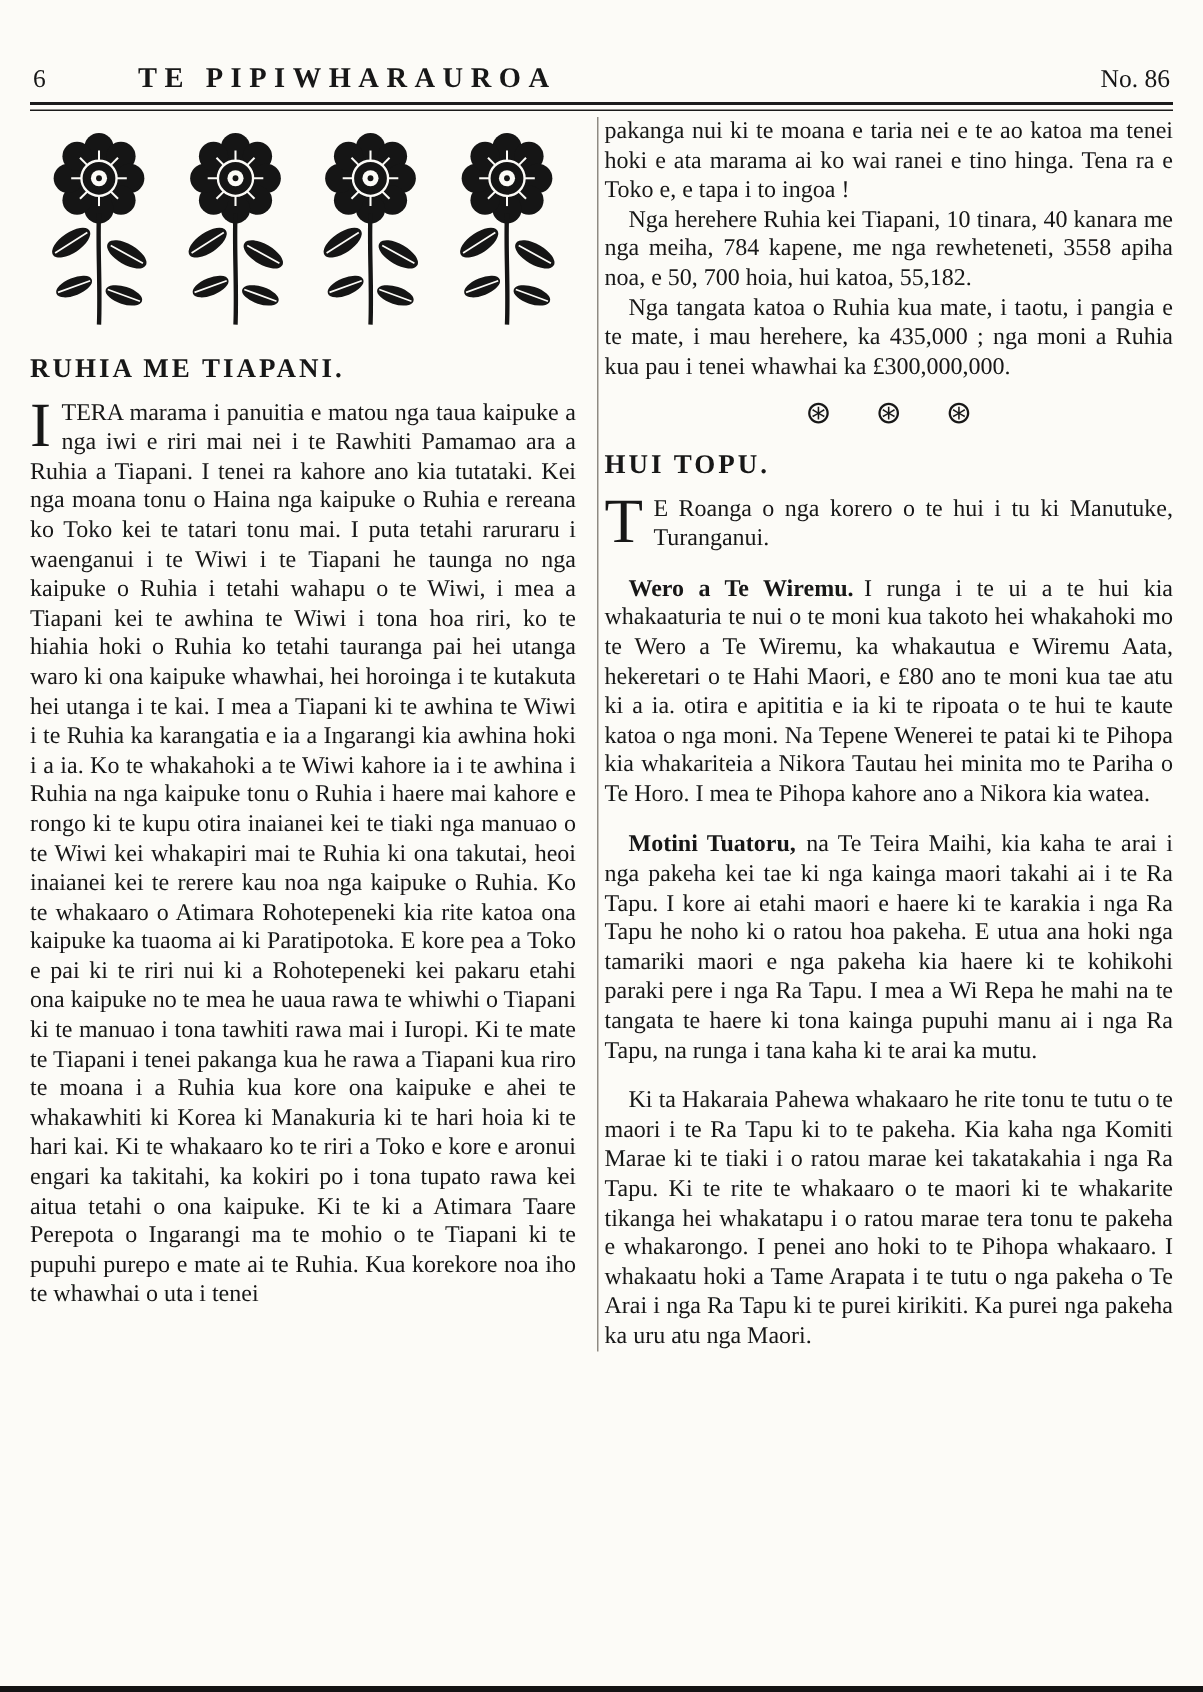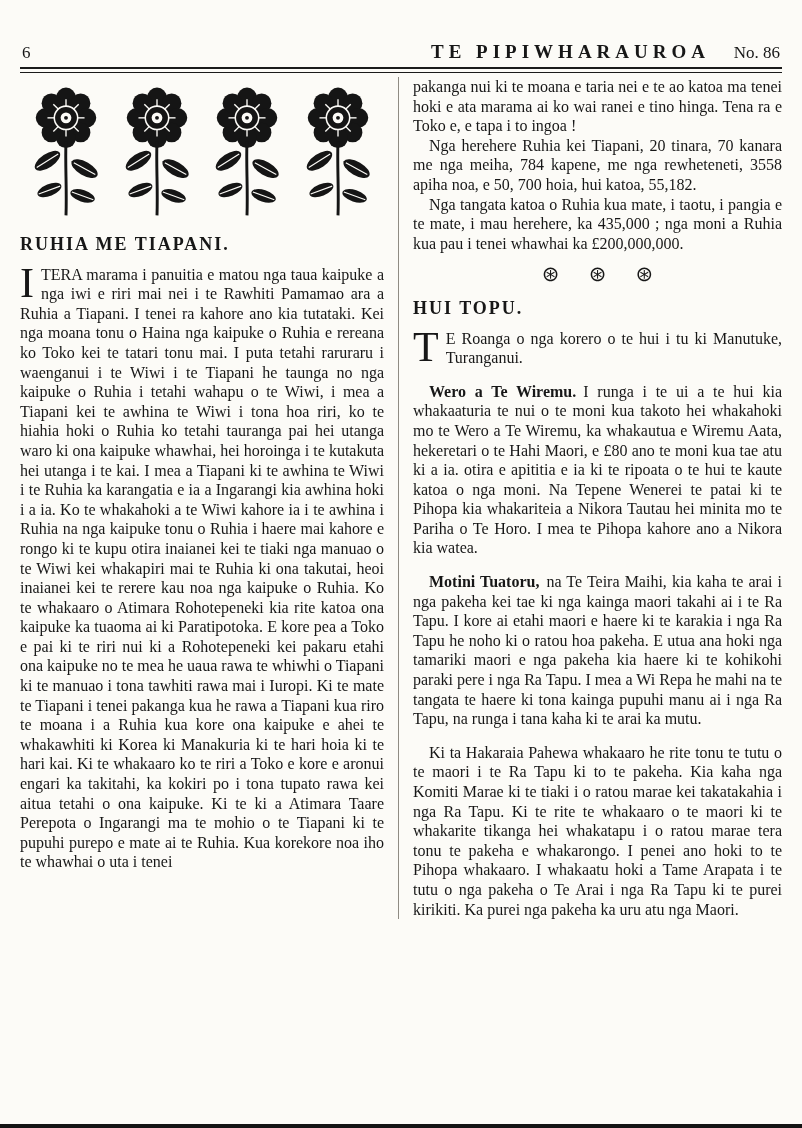--- a/index.html
+++ b/index.html
@@ -10,28 +10,28 @@
     background:#fcfbf7;
     color:#171717;
     font-family:"Liberation Serif", serif;
     overflow:hidden;
     padding:6px 20px 0 20px;
     border-bottom:4px solid #141414;
   }
   
   .hdr{display:flex;align-items:baseline;padding:2px 2px 3px 2px;}
   .hdr .pagenum{width:70px;font-size:17px;}
-  .hdr .masthead{flex:1;text-align:right;font-size:19px;letter-spacing:5px;font-weight:600;margin:0;}
+  .hdr .masthead{flex:1;text-align:left;font-size:19px;letter-spacing:5px;font-weight:600;margin:0;}
   .hdr .issue{width:70px;text-align:right;font-size:17px;margin-top:35px;}
   .double-rule{border-top:2px solid #1b1b1b;border-bottom:1px solid #1b1b1b;height:3px;margin:1px 0 4px 0;}
   
   .columns{display:flex;align-items:stretch;}
   .col{box-sizing:border-box;font-size:16px;line-height:19.6px;text-align:justify;}
   .col-left{width:378px;padding-right:14px;}
-  .col-right{width:384px;padding-left:14px;border-left:1px solid #8f8b83;}
+  .col-right{width:384px;padding-left:4px;border-left:1px solid #8f8b83;}
   p{margin:0;}
   p.indent{text-indent:16px;}
   .sec{text-indent:16px;margin-top:14px;}
   .sec b{margin-right:7px;}
   .sec b:empty{margin-right:0;}
   .article-head{font-size:18px;font-weight:700;letter-spacing:2px;margin:14px 0 10px 0;}
   .dropcap-para{margin-top:2px;}
   .dropcap{float:left;font-size:42px;line-height:34px;padding:1px 7px 0 0;font-weight:400;}
   
   .flowers{display:flex;justify-content:space-between;padding:8px 6px 2px 6px;}
@@ -218,22 +218,22 @@
       </div>
 
       <h2 class="article-head">RUHIA ME TIAPANI.</h2>
 
       <p class="dropcap-para"><span class="dropcap">I</span><span>TERA marama i panuitia e matou nga taua kaipuke a nga iwi e riri mai nei i te Rawhiti Pamamao ara a Ruhia a Tiapani.  I tenei ra kahore ano kia tutataki.  Kei nga moana tonu o Haina nga kaipuke o Ruhia e rereana ko Toko kei te tatari tonu mai.  I puta tetahi raruraru i waenganui i te Wiwi i te Tiapani he taunga no nga kaipuke o Ruhia i tetahi wahapu o te Wiwi, i mea a Tiapani kei te awhina te Wiwi i tona hoa riri, ko te hiahia hoki o Ruhia ko tetahi tauranga pai hei utanga waro ki ona kaipuke whawhai, hei horoinga i te kutakuta hei utanga i te kai.  I mea a Tiapani ki te awhina te Wiwi i te Ruhia ka karangatia e ia a Ingarangi kia awhina hoki i a ia.  Ko te whakahoki a te Wiwi kahore ia i te awhina i Ruhia na nga kaipuke tonu o Ruhia i haere mai kahore e rongo ki te kupu otira inaianei kei te tiaki nga manuao o te Wiwi kei whakapiri mai te Ruhia ki ona takutai, heoi inaianei kei te rerere kau noa nga kaipuke o Ruhia.  Ko te whakaaro o Atimara Rohotepeneki kia rite katoa ona kaipuke ka tuaoma ai ki Paratipotoka.  E kore pea a Toko e pai ki te riri nui ki a Rohotepeneki kei pakaru etahi ona kaipuke no te mea he uaua rawa te whiwhi o Tiapani ki te manuao i tona tawhiti rawa mai i Iuropi.  Ki te mate te Tiapani i tenei pakanga kua he rawa a Tiapani kua riro te moana i a Ruhia kua kore ona kaipuke e ahei te whakawhiti ki Korea ki Manakuria ki te hari hoia ki te hari kai.  Ki te whakaaro ko te riri a Toko e kore e aronui engari ka takitahi, ka kokiri po i tona tupato rawa kei aitua tetahi o ona kaipuke.  Ki te ki a Atimara Taare Perepota o Ingarangi ma te mohio o te Tiapani ki te pupuhi purepo e mate ai te Ruhia.  Kua korekore noa iho te whawhai o uta i tenei</span></p>
     </section>
 
     <section class="col col-right">
 
       <p>pakanga nui ki te moana e taria nei e te ao katoa ma tenei hoki e ata marama ai ko wai ranei e tino hinga.  Tena ra e Toko e, e tapa i to ingoa !</p>
-      <p class="indent">Nga herehere Ruhia kei Tiapani, 20 tinara, 70 kanara me nga meiha, 784 kapene, me nga rewheteneti, 3558 apiha noa, e 50, 700 hoia, hui katoa, 55,182.</p>
-      <p class="indent">Nga tangata katoa o Ruhia kua mate, i taotu, i pangia e te mate, i mau herehere, ka 435,000 ; nga moni a Ruhia kua pau i tenei whawhai ka £200,000,000.</p>
+      <p class="indent">Nga herehere Ruhia kei Tiapani, 10 tinara, 40 kanara me nga meiha, 784 kapene, me nga rewheteneti, 3558 apiha noa, e 50, 700 hoia, hui katoa, 55,182.</p>
+      <p class="indent">Nga tangata katoa o Ruhia kua mate, i taotu, i pangia e te mate, i mau herehere, ka 435,000 ; nga moni a Ruhia kua pau i tenei whawhai ka £300,000,000.</p>
 
       <div class="ornament">⊛ ⊛ ⊛</div>
 
       <h2 class="article-head">HUI TOPU.</h2>
 
       <p class="dropcap-para"><span class="dropcap">T</span><span>E Roanga o nga korero o te hui i tu ki Manutuke, Turanganui.</span></p>
 
       <p class="sec"><b>Wero a Te Wiremu.</b><span>I runga i te ui a te hui kia whakaaturia te nui o te moni kua takoto hei whakahoki mo te Wero a Te Wiremu, ka whakautua e Wiremu Aata, hekeretari o te Hahi Maori, e £80 ano te moni kua tae atu ki a ia. otira e apititia e ia ki te ripoata o te hui te kaute katoa o nga moni.  Na Tepene Wenerei te patai ki te Pihopa kia whakariteia a Nikora Tautau hei minita mo te Pariha o Te Horo.  I mea te Pihopa kahore ano a Nikora kia watea.</span></p>
 
       <p class="sec"><b>Motini Tuatoru,</b><span>na Te Teira Maihi, kia kaha te arai i nga pakeha kei tae ki nga kainga maori takahi ai i te Ra Tapu.  I kore ai etahi maori e haere ki te karakia i nga Ra Tapu he noho ki o ratou hoa pakeha.  E utua ana hoki nga tamariki maori e nga pakeha kia haere ki te kohikohi paraki pere i nga Ra Tapu.  I mea a Wi Repa he mahi na te tangata te haere ki tona kainga pupuhi manu ai i nga Ra Tapu, na runga i tana kaha ki te arai ka mutu.</span></p>

